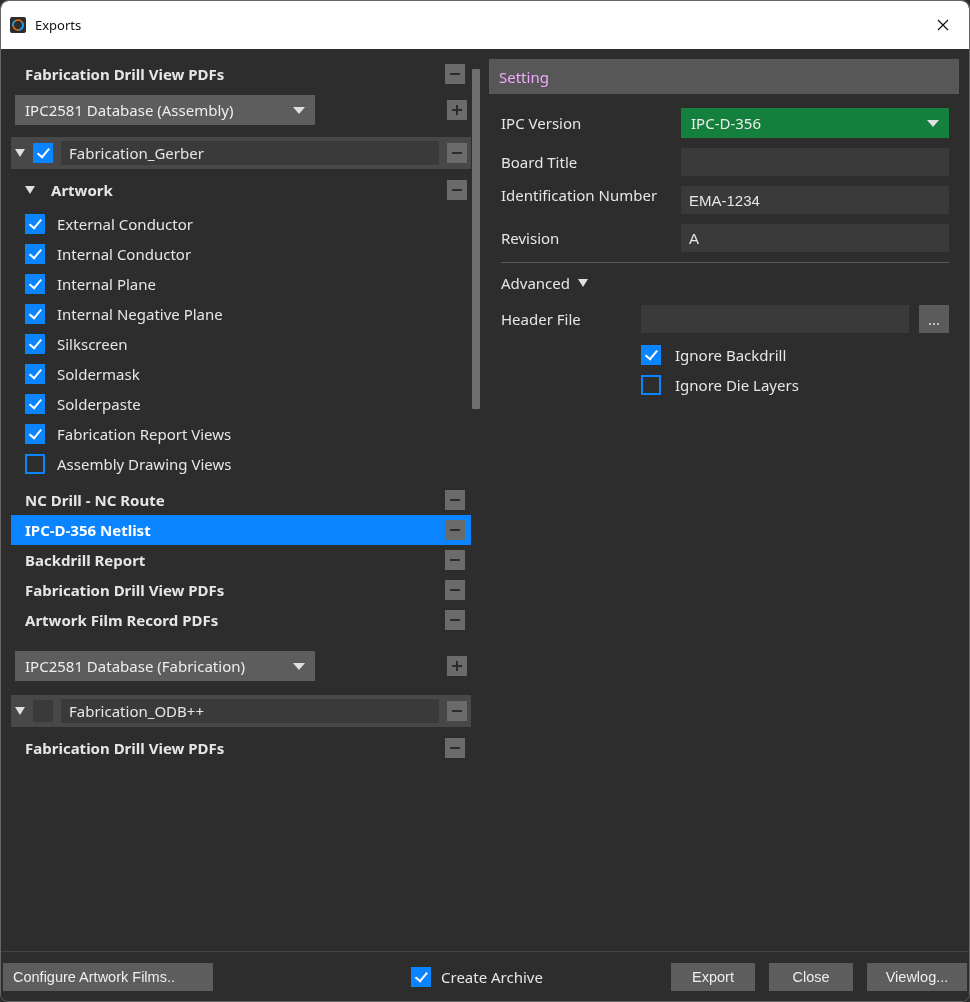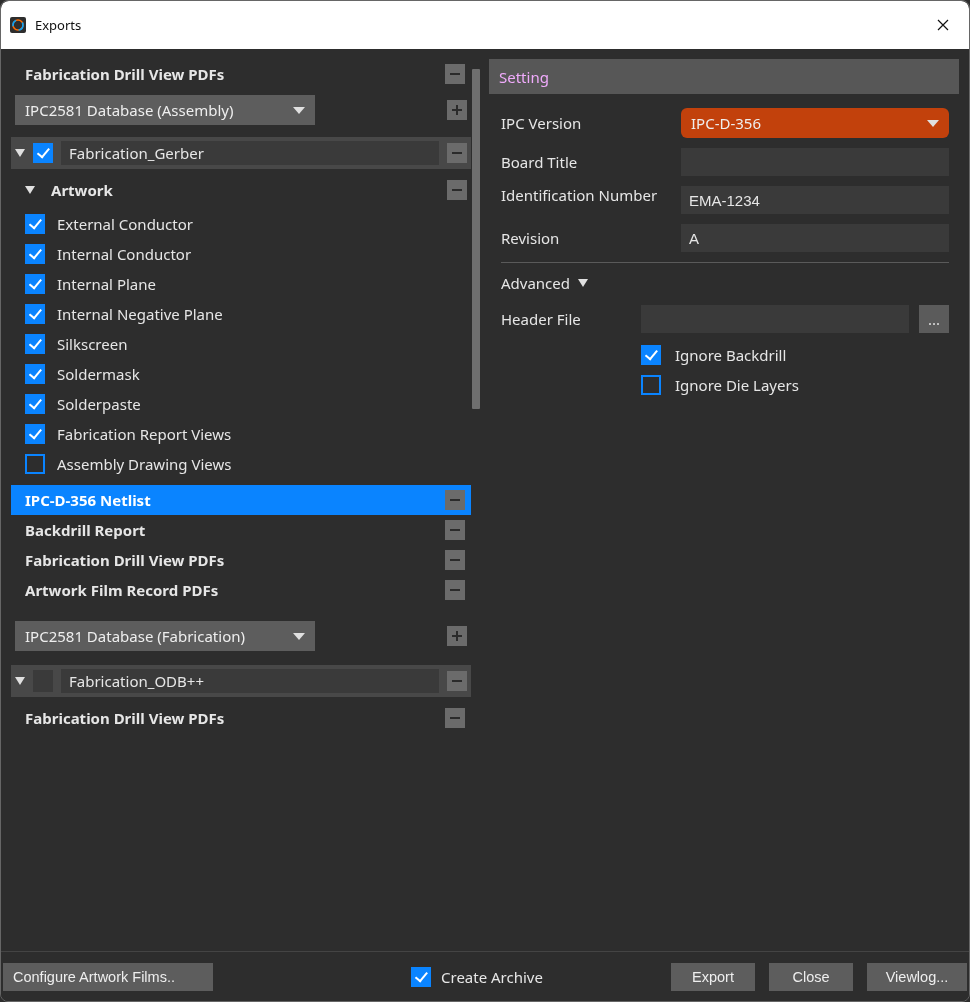--- a/index.html
+++ b/index.html
@@ -166,21 +166,21 @@
     padding: 0 10px;
     color: #eee;
     cursor: pointer;
   }
   .dd-caret {
     width: 0; height: 0;
     border-left: 6px solid transparent;
     border-right: 6px solid transparent;
     border-top: 7px solid #e0e0e0;
   }
-  .dropdown.lite { background: #c2410c; border-radius: 6px; }
+  .dropdown.lite { background: #15803d; }
 
   .select-row {
     display: flex; align-items: center; gap: 0;
     padding: 0 4px;
     margin: 6px 0 12px 0;
   }
   .select-row .dropdown { flex: 0 0 300px; }
   .select-row .sq-btn { margin-left: auto; }
 
   
@@ -326,20 +326,24 @@
                 <span class="chk on"></span>
                 <span>Fabrication Report Views</span>
               </div>
               <div class="row-check">
                 <span class="chk off"></span>
                 <span>Assembly Drawing Views</span>
               </div>
             </div>
 
           <div id="gerber-subs" style="margin-top:6px;">
+              <div class="row section indent1">
+                <span class="label">NC Drill - NC Route</span>
+                <span class="sq-btn minus"></span>
+              </div>
               <div class="row section indent1 selected">
                 <span class="label">IPC-D-356 Netlist</span>
                 <span class="sq-btn minus"></span>
               </div>
               <div class="row section indent1">
                 <span class="label">Backdrill Report</span>
                 <span class="sq-btn minus"></span>
               </div>
               <div class="row section indent1">
                 <span class="label">Fabrication Drill View PDFs</span>

